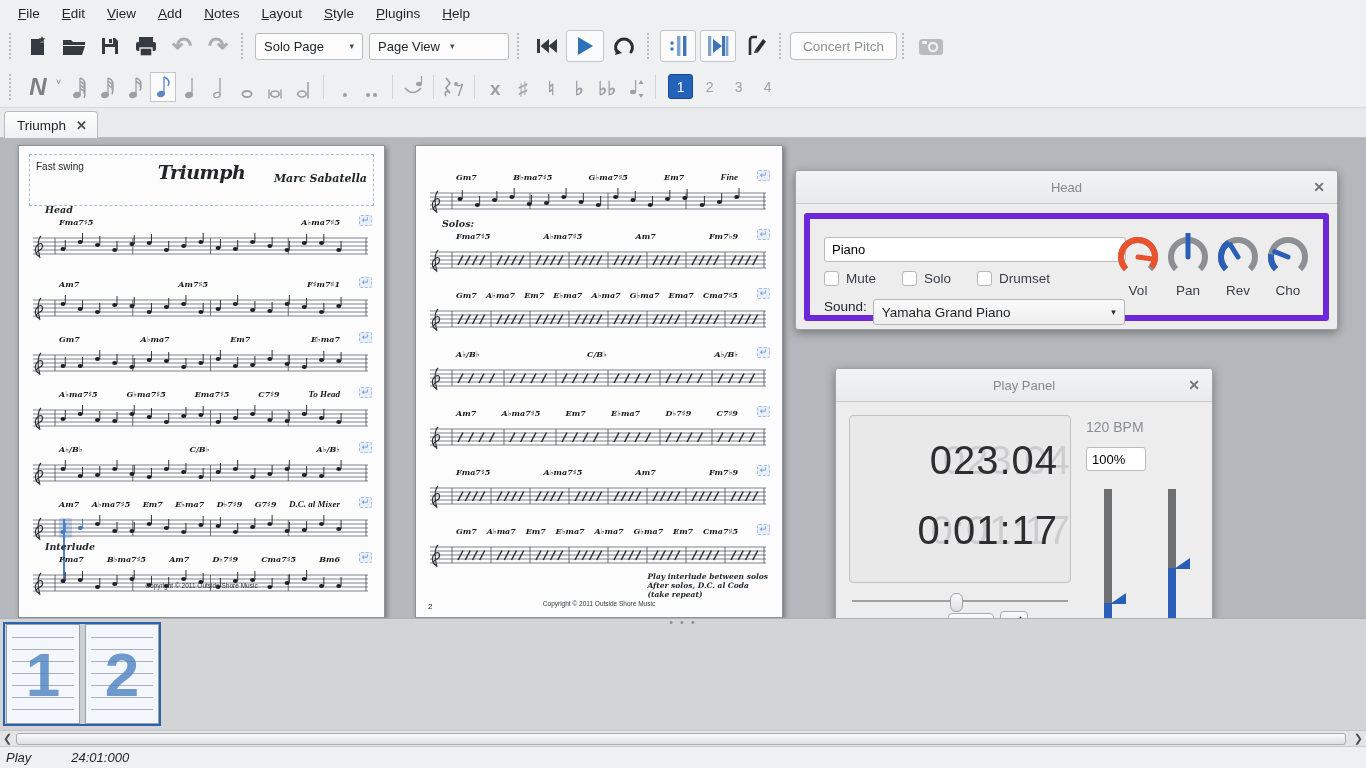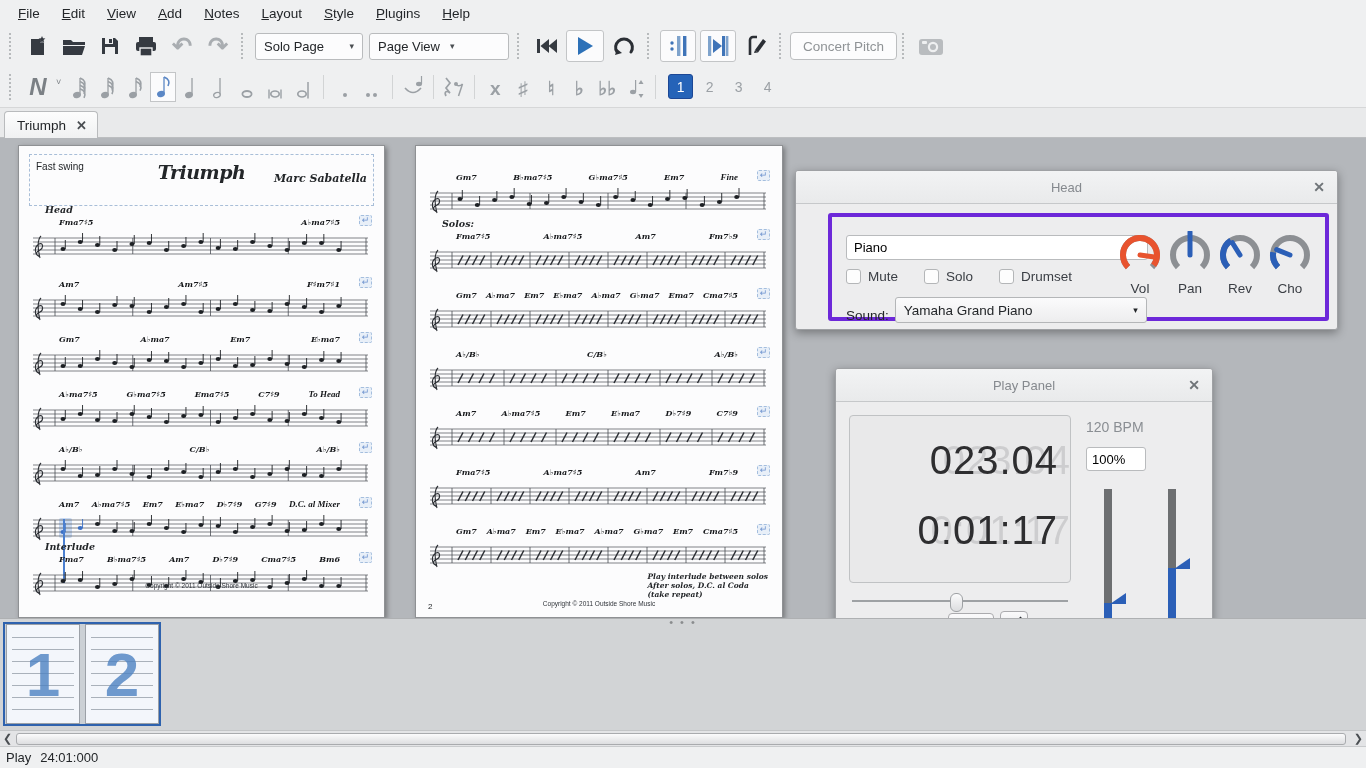--- a/index.html
+++ b/index.html
@@ -50,26 +50,26 @@
   .pg-note { position:absolute; right:14px; font-family:"DejaVu Serif",serif; font-weight:bold; font-style:italic; font-size:7.5px; line-height:9px; }
   .pg-num { position:absolute; left:12px; font-size:8px; }
 
   
   .panel { position:absolute; background:#ededee; border:1px solid #9fa1a4; box-shadow:0 3px 10px rgba(0,0,0,.35); border-radius:3px; }
   .panel-title { height:33px; border-bottom:1px solid #c6c8ca; display:flex; align-items:center; justify-content:center; font-size:13px; color:#85898e; position:relative; background:linear-gradient(#f2f3f4,#e9eaeb); border-radius:3px 3px 0 0; }
   .panel-close { position:absolute; right:12px; top:8px; font-size:14px; color:#6f7478; font-weight:bold; }
 
   
   #mixer { left:795px; top:170px; width:543px; height:160px; }
-  #mixer-body { position:absolute; left:8px; top:42px; right:8px; bottom:8px; border:4px solid #6d28d9; border-radius:3px;margin-left:24px; }
+  #mixer-body { position:absolute; left:8px; top:42px; right:8px; bottom:8px; border:6px solid #6d28d9; border-radius:3px; }
   #part-name { position:absolute; left:14px; top:18px; width:302px; height:25px; background:#fff; border:1px solid #b9bbbd; border-radius:3px; font-size:13px; padding:0 7px; font-family:"Liberation Sans",sans-serif; }
   #mixer-checks { position:absolute; left:14px; top:52px; display:flex; gap:26px; font-size:13.5px; color:#3a3e44; }
   .chk { display:flex; align-items:center; gap:7px; }
   .chk-box { width:15px; height:15px; background:#fdfdfd; border:1px solid #b4b6b8; border-radius:3px; }
-  #sound-row { position:absolute; left:14px; top:80px; display:flex; align-items:flex-end; gap:6px; font-size:13.5px; }
+  #sound-row { position:absolute; left:14px; top:80px; display:flex; align-items:flex-start; gap:6px; font-size:13.5px; }
   #sound-combo { width:252px; height:26px; background:linear-gradient(#fbfbfc,#ededee); border:1px solid #b4b6b8; border-radius:3px; display:flex; align-items:center; justify-content:space-between; padding:0 8px; font-size:13.5px; }
   #knobs { position:absolute; right:10px; top:14px; display:flex;align-items:flex-end; }
   .knob { width:50px; display:flex; flex-direction:column; align-items:center; }
   .knob-label { font-size:13.5px; color:#3a3e44; margin-top:2px; }
 
   
   #playpanel { left:835px; top:368px; width:378px; height:327px; }
   #pp-display { position:absolute; left:13px; top:46px; width:222px; height:168px; background:#e9e9ea; border:1px solid #c0c2c4; border-radius:4px; overflow:hidden; }
   .pp-big { position:absolute; left:0; right:12px; text-align:right; font-size:40px; color:#2e2e30; letter-spacing:1px; }
   .pp-ghost { opacity:.14; transform:translateX(13px); }
@@ -91,21 +91,21 @@
   .thumb { position:absolute; top:5px; width:74px; height:100px; background:#fdfdfe; border:1px solid #9fa1a4; }
   .thumb-lines { position:absolute; left:5px; right:5px; top:12px; bottom:8px; background:repeating-linear-gradient(#9aa0a8 0 1px, transparent 1px 12px); opacity:.8; }
   .thumb-num { position:absolute; inset:0; display:flex; align-items:center; justify-content:center; font-size:62px; font-weight:bold; color:rgba(74,127,193,.8); }
   #nav-view { position:absolute; left:3px; top:3px; width:158px; height:104px; border:2px solid #2e62ae; background:rgba(120,160,215,.07); }
 
   
   #hscroll { left:0; top:730px; width:1366px; height:16px; background:#e3e4e6; border-top:1px solid #c3c5c7; }
   #hthumb { position:absolute; left:16px; top:2px; width:1330px; height:12px; background:linear-gradient(#fbfbfc,#dddee0); border:1px solid #a9abae; border-radius:3px; }
   .harrow { position:absolute; top:1px; font-size:11px; color:#4a4e52; }
   #statusbar { left:0; top:746px; width:1366px; height:22px; background:#eff0f1; border-top:1px solid #c9cbcd; display:flex; align-items:center; justify-content:space-between; padding:0 10px 0 6px; font-size:13px; }
-  #status-right { display:flex; gap:9px; }
+  #status-right { display:flex; gap:40px;font-style:italic; }
 
   svg { display:block; }
 </style>
 </head>
 <body>
 
 <div id="menubar" class="abs">
     <div class="menu-item"><u>F</u>ile</div>
     <div class="menu-item"><u>E</u>dit</div>
     <div class="menu-item"><u>V</u>iew</div>

